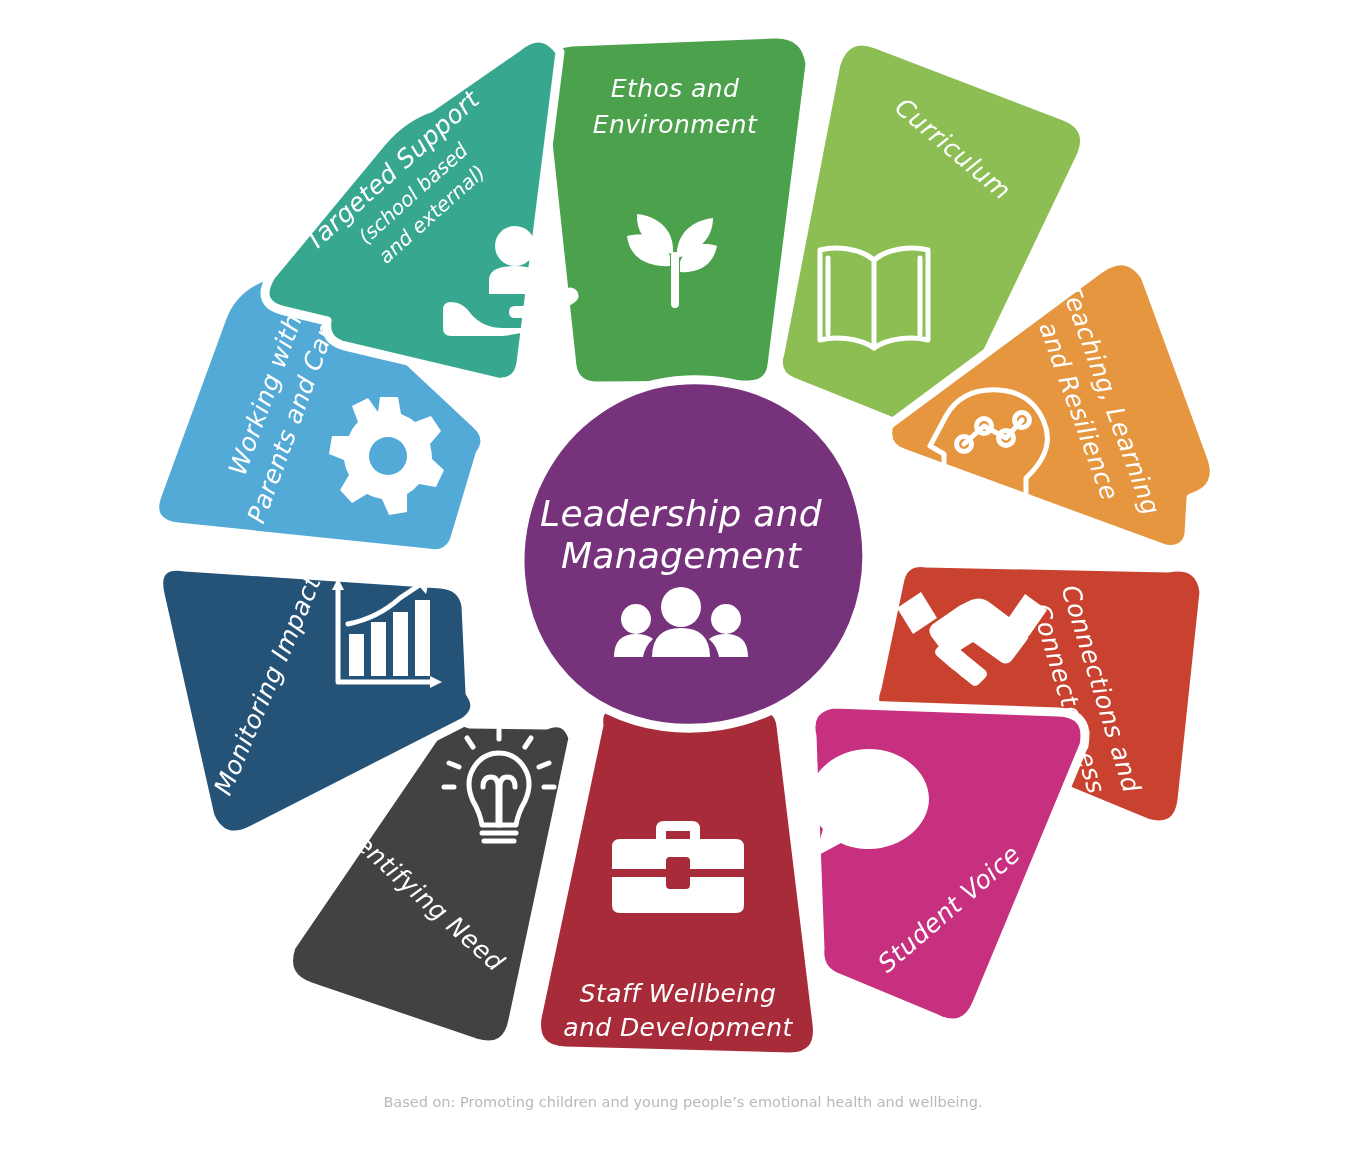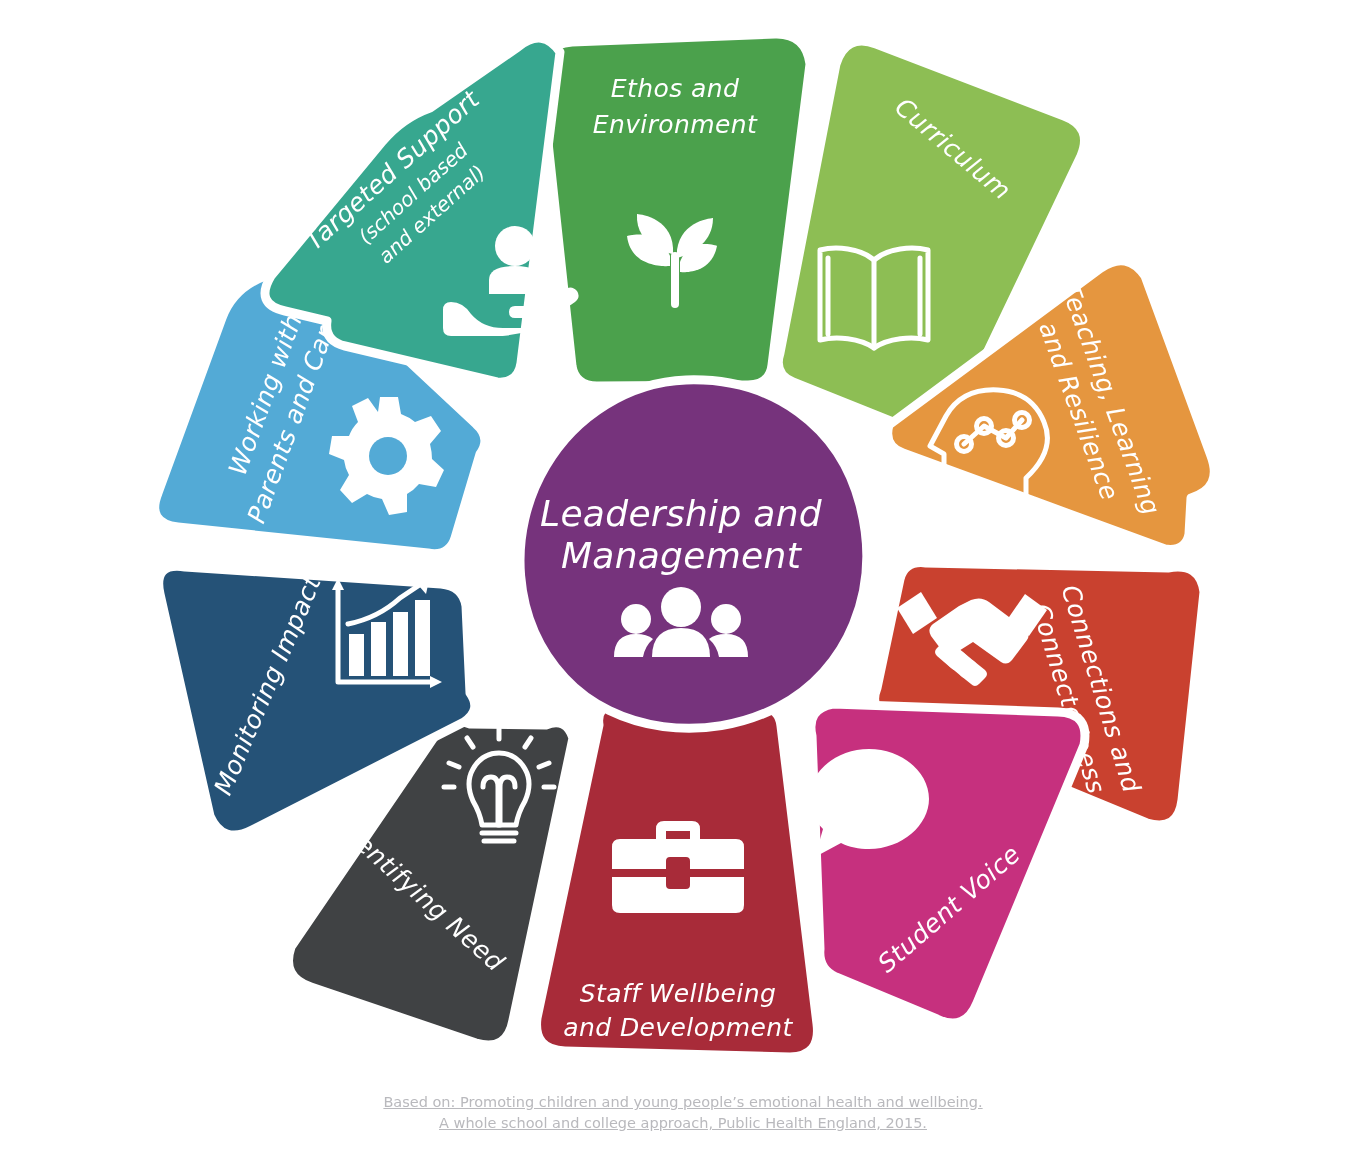--- a/index.html
+++ b/index.html
@@ -36,21 +36,20 @@
   }
   .icon-g{fill:#ffffff;stroke:none;}
   .icon-stroke{fill:none;stroke:#ffffff;stroke-width:5;stroke-linecap:round;stroke-linejoin:round;}
   #caption{
     position:absolute;left:0;top:1092px;width:1366px;
     text-align:center;
     font-family:"DejaVu Sans","Liberation Sans",sans-serif;
     font-size:14.5px;
     color:#b9b9bd;
     line-height:1.45;
-    text-decoration:underline;
   }
   #caption div{display:block;}
 </style>
 </head>
 <body>
 
 <div id="wheel-wrap">
 <svg id="wheel" viewBox="0 0 1366 1090" xmlns="http://www.w3.org/2000/svg">
 
   <g>
@@ -200,14 +199,13 @@
       <circle cx="45" cy="-11" r="15"></circle>
       <path d="M67,27 Q67,4 45,4 Q34,4 28,9 Q36,16 38,27 Z"></path>
     </g>
   </g>
 
 </svg>
 </div>
 
 <div id="caption">
   <div>Based on: Promoting children and young people’s emotional health and wellbeing.</div>
-  <div>A whole school and college approach, Public Health England, 2015.</div>
 </div>
 
 </body></html>

